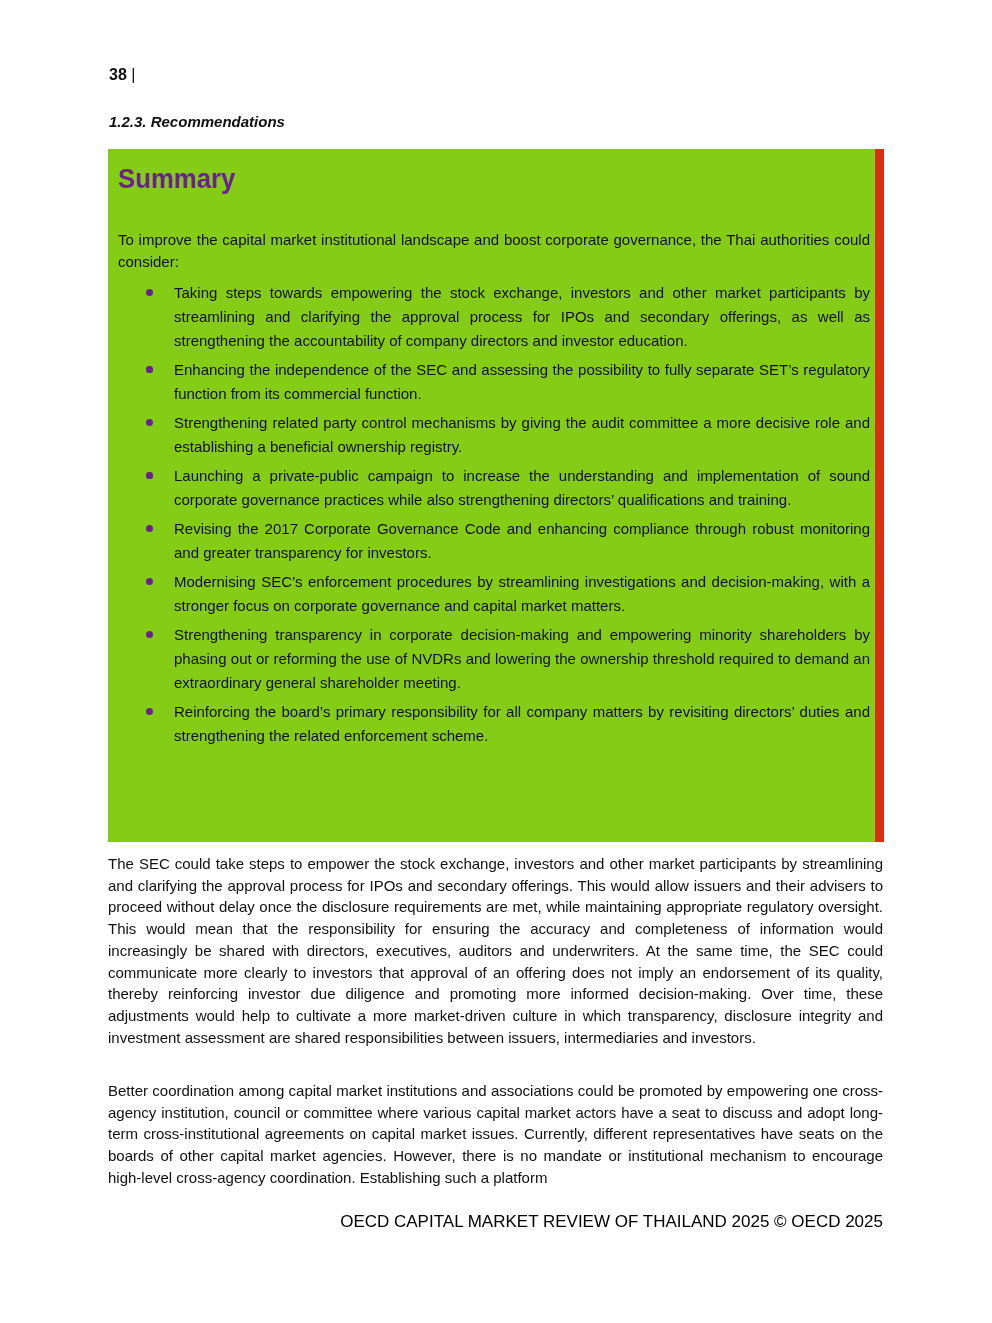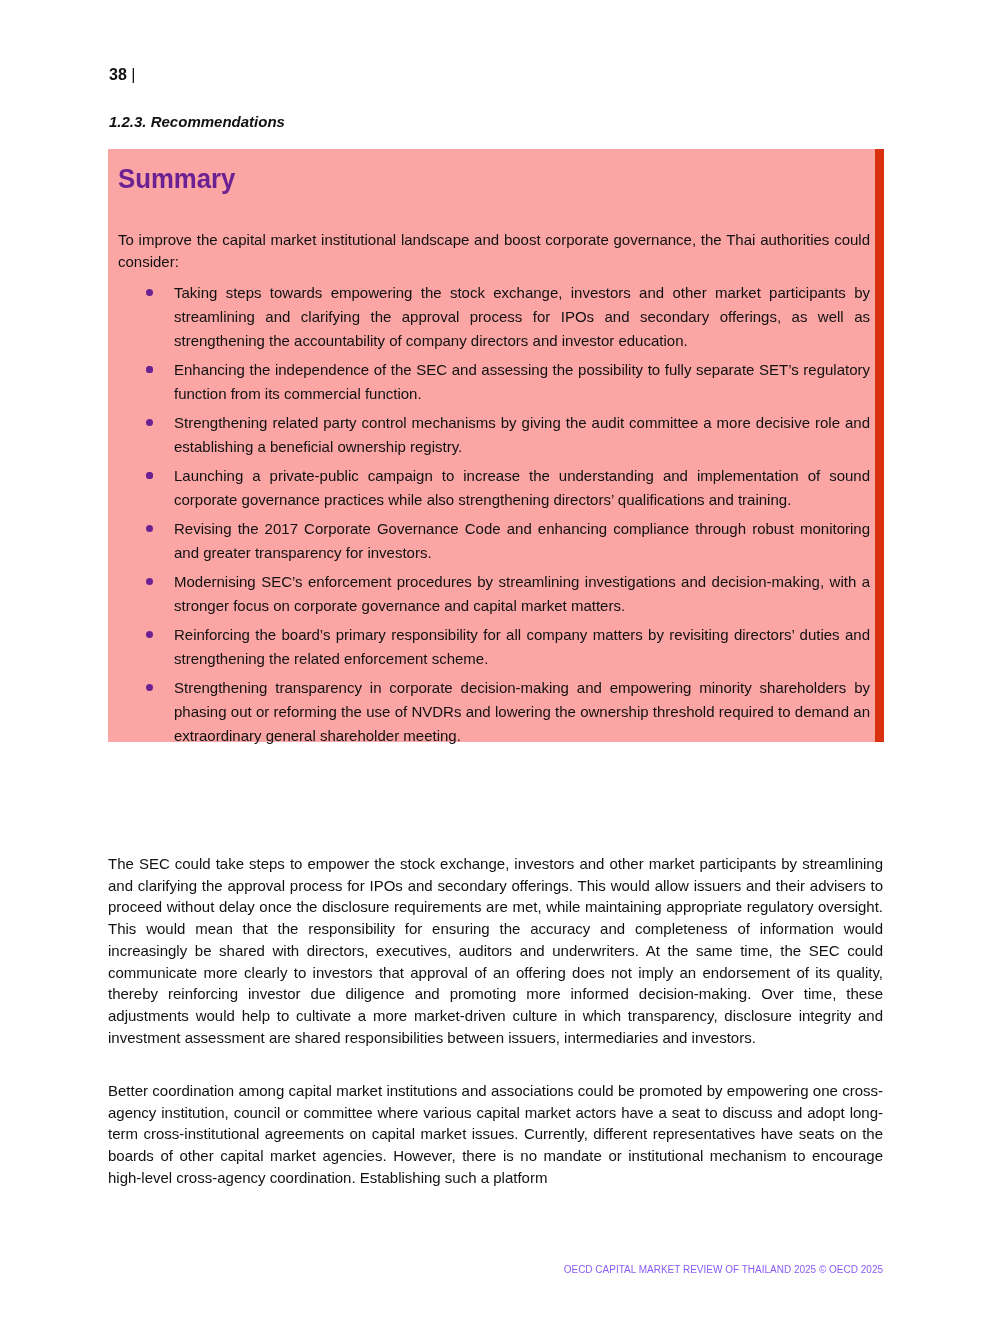--- a/index.html
+++ b/index.html
@@ -1,28 +1,28 @@
 <!DOCTYPE html>
 <html><head>
 <meta charset="utf-8">
 <style>
   html, body { margin: 0; padding: 0; background: #ffffff; }
   body { width: 992px; height: 1323px; position: relative; font-family: "Liberation Sans", sans-serif; color: #111; }
   .page-num { position: absolute; left: 109px; top: 66px; font-size: 16px; font-weight: bold; letter-spacing: 0.2px; }
   .page-num .bar { font-weight: normal; margin-left: 4px; }
   .section-title { position: absolute; left: 109px; top: 113px; font-size: 15px; font-weight: bold; font-style: italic; }
-  .summary-box { position: absolute; left: 108px; top: 149px; width: 768px; height: 593px; background: #fca5a5; }
+  .summary-box { position: absolute; left: 108px; top: 149px; width: 768px; height: 693px; background: #84cc16; }
   .summary-box .redbar { position: absolute; right: -8px; top: 0; width: 9px; height: 100%; background: #d9310f; }
   .summary-title { position: absolute; left: 10px; top: 14px; font-size: 28px; font-weight: bold; color: #6b2192; font-family: "Liberation Sans", sans-serif; transform: scaleX(0.92); transform-origin: left; }
   .summary-intro { position: absolute; left: 10px; top: 80px; width: 752px; font-size: 15px; line-height: 22px; text-align: justify; }
   .summary-list { position: absolute; left: 0; top: 132px; width: 762px; list-style: none; margin: 0; padding: 0; }
   .summary-list li { position: relative; padding-left: 66px; font-size: 15px; line-height: 24px; text-align: justify; margin-bottom: 5px; }
   .summary-list li .bullet { position: absolute; left: 38px; top: 8px; width: 7px; height: 7px; border-radius: 50%; background: #6b2192; }
   .body-para { position: absolute; left: 108px; width: 775px; font-size: 15px; line-height: 21.7px; text-align: justify; margin: 0; }
-  .footer { position: absolute; right: 109px; top: 1264px; font-size: 10px; color: #8b5cf6; }
+  .footer { position: absolute; right: 109px; top: 1212px; font-size: 17px; color: #000000; }
 </style>
 </head>
 <body>
 
 <div class="page-num">
   <span>38</span><span class="bar">|</span>
 </div>
 
 <div class="section-title">1.2.3. Recommendations</div>
 
@@ -32,21 +32,21 @@
   <div class="summary-intro">To improve the capital market institutional landscape and boost corporate governance, the Thai authorities could consider:</div>
   <ul class="summary-list">
     <li><span class="bullet"></span><span>Taking steps towards empowering the stock exchange, investors and other market participants by streamlining and clarifying the approval process for IPOs and secondary offerings, as well as strengthening the accountability of company directors and investor education.</span></li>
     <li><span class="bullet"></span></li>
     <li><span class="bullet"></span><span>Enhancing the independence of the SEC and assessing the possibility to fully separate SET’s regulatory function from its commercial function.</span></li>
     <li><span class="bullet"></span><span>Strengthening related party control mechanisms by giving the audit committee a more decisive role and establishing a beneficial ownership registry.</span></li>
     <li><span class="bullet"></span></li>
     <li><span class="bullet"></span><span>Launching a private-public campaign to increase the understanding and implementation of sound corporate governance practices while also strengthening directors’ qualifications and training.</span></li>
     <li><span class="bullet"></span><span>Revising the 2017 Corporate Governance Code and enhancing compliance through robust monitoring and greater transparency for investors.</span></li>
     <li><span class="bullet"></span><span>Modernising SEC’s enforcement procedures by streamlining investigations and decision-making, with a stronger focus on corporate governance and capital market matters.</span></li>
+    <li><span class="bullet"></span><span>Strengthening transparency in corporate decision-making and empowering minority shareholders by phasing out or reforming the use of NVDRs and lowering the ownership threshold required to demand an extraordinary general shareholder meeting.</span></li>
     <li><span class="bullet"></span><span>Reinforcing the board’s primary responsibility for all company matters by revisiting directors’ duties and strengthening the related enforcement scheme.</span></li>
-    <li><span class="bullet"></span><span>Strengthening transparency in corporate decision-making and empowering minority shareholders by phasing out or reforming the use of NVDRs and lowering the ownership threshold required to demand an extraordinary general shareholder meeting.</span></li>
   </ul>
 </div>
 
 <p class="body-para" style="top:853px;">The SEC could take steps to empower the stock exchange, investors and other market participants by streamlining and clarifying the approval process for IPOs and secondary offerings. This would allow issuers and their advisers to proceed without delay once the disclosure requirements are met, while maintaining appropriate regulatory oversight. This would mean that the responsibility for ensuring the accuracy and completeness of information would increasingly be shared with directors, executives, auditors and underwriters. At the same time, the SEC could communicate more clearly to investors that approval of an offering does not imply an endorsement of its quality, thereby reinforcing investor due diligence and promoting more informed decision-making. Over time, these adjustments would help to cultivate a more market-driven culture in which transparency, disclosure integrity and investment assessment are shared responsibilities between issuers, intermediaries and investors.</p>
 <p class="body-para" style="top:1080px;">Better coordination among capital market institutions and associations could be promoted by empowering one cross-agency institution, council or committee where various capital market actors have a seat to discuss and adopt long-term cross-institutional agreements on capital market issues. Currently, different representatives have seats on the boards of other capital market agencies. However, there is no mandate or institutional mechanism to encourage high-level cross-agency coordination. Establishing such a platform</p>
 
 <div class="footer">OECD CAPITAL MARKET REVIEW OF THAILAND 2025 © OECD 2025</div>
 
 </body></html>

